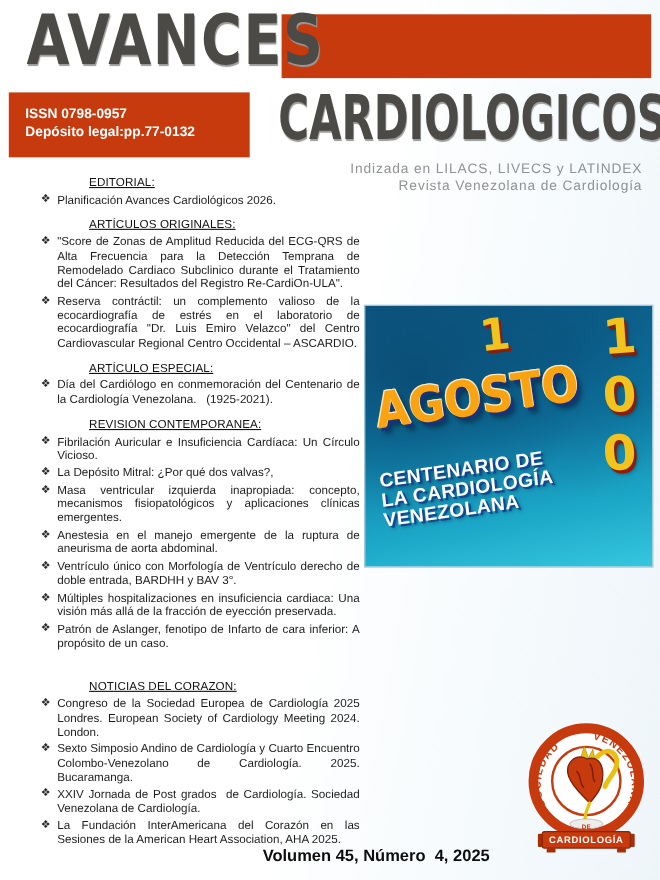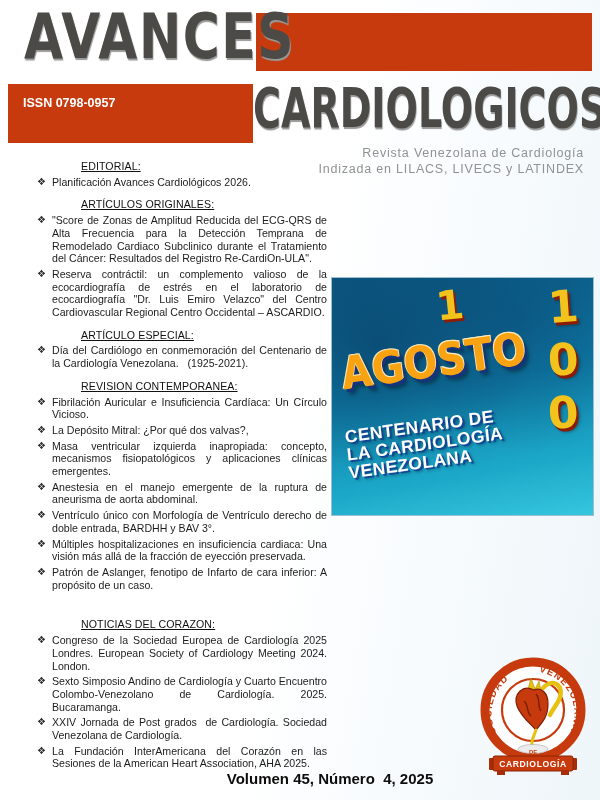--- a/index.html
+++ b/index.html
@@ -10,21 +10,21 @@
   }
   
   .red-rect-top{position:absolute;left:256px;top:13px;width:336px;height:58px;background:#c63a0d;}
   .title-avances{
     position:absolute;left:24px;top:2px;font-family:"DejaVu Sans",sans-serif;
     font-size:63px;font-weight:bold;color:#4b4a46;line-height:70px;white-space:nowrap;
     transform:scaleX(.80);transform-origin:left top;letter-spacing:2px;
     text-shadow:1px 2px 1px #9a9a9a;
   }
   .issn-block{
-    position:absolute;left:8px;top:84px;width:245px;height:59px;background:#c63a0d;
+    position:absolute;left:8px;top:84px;width:219px;height:59px;background:#c63a0d;
     color:#fff;font-weight:bold;font-size:12.5px;line-height:17px;
     padding:11px 0 0 15px;box-sizing:border-box;
   }
   .title-cardio{
     position:absolute;left:253px;top:76px;font-family:"DejaVu Sans",sans-serif;
     font-size:56px;font-weight:bold;color:#4b4a46;line-height:64px;white-space:nowrap;
     transform:scaleX(.68);transform-origin:left top;
     text-shadow:1px 2px 1px #9a9a9a;
   }
   .subtitle{
@@ -70,47 +70,48 @@
     line-height:53px;text-shadow:2px 3px 0 #8c1c06,3px 4px 3px rgba(0,0,0,.3);
     transform:rotate(-4deg);
   }
   .poster-caption{
     position:absolute;left:12px;top:150px;transform:rotate(-8deg) skewX(-2deg);transform-origin:left top;
     color:#fff;font-weight:bold;font-size:17.5px;line-height:18px;letter-spacing:.4px;white-space:nowrap;
     text-shadow:2px 2px 0 rgba(18,64,148,.9),3px 3px 3px rgba(0,0,0,.3);
   }
   
   .volume-line{
-    position:absolute;left:160px;top:770px;width:340px;text-align:center;
+    position:absolute;left:172px;top:770px;width:340px;text-align:center;
     font-size:15px;font-weight:bold;color:#0d0d0d;white-space:pre;
   }
   
   .logo{position:absolute;left:477px;top:650px;}
   .logo .arc-text{font-family:"Liberation Sans",sans-serif;font-size:9.5px;font-weight:bold;fill:#c63a0d;letter-spacing:1.2px;}
   .logo .banner-text{font-family:"Liberation Sans",sans-serif;font-size:8.6px;font-weight:bold;fill:#ffffff;letter-spacing:.6px;}
   .logo .de-text{font-family:"Liberation Sans",sans-serif;font-size:5.8px;font-weight:bold;fill:#c63a0d;}
 </style>
 </head>
 <body>
 
 <div class="page">
 
   <div class="red-rect-top"></div>
 
   <div class="title-avances">AVANCES</div>
 
   <div class="issn-block">
     <div>ISSN 0798-0957</div>
+    <div>Depósito legal:pp.77-0132</div>
   </div>
 
   <div class="title-cardio">CARDIOLOGICOS</div>
 
   <div class="subtitle">
+    <div>Indizada en LILACS, LIVECS y LATINDEX</div>
     <div>Revista Venezolana de Cardiología</div>
-    <div>Indizada en LILACS, LIVECS y LATINDEX</div>
   </div>
 
   <div class="toc" id="toc">
       <div class="toc-heading first">EDITORIAL:</div>
       <div class="toc-item">
         <span class="toc-bullet">❖</span>
         <span class="toc-text">Planificación Avances Cardiológicos 2026.</span>
       </div>
       <div class="toc-heading">ARTÍCULOS ORIGINALES:</div>
       <div class="toc-item">

